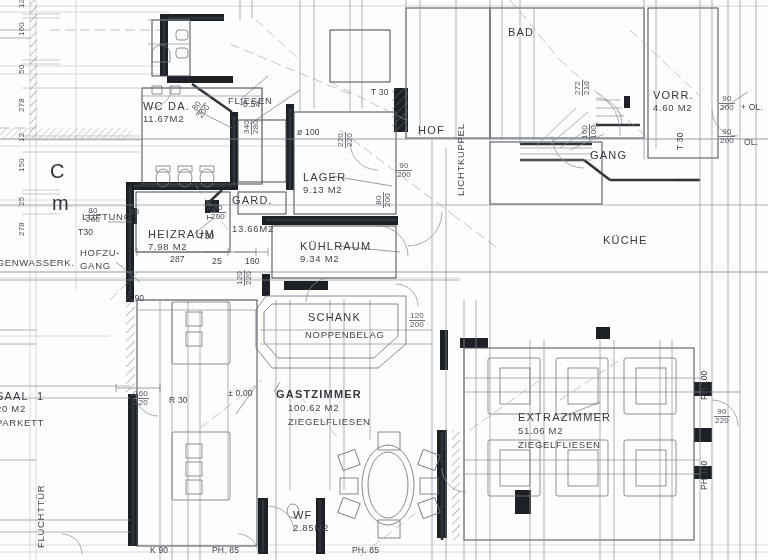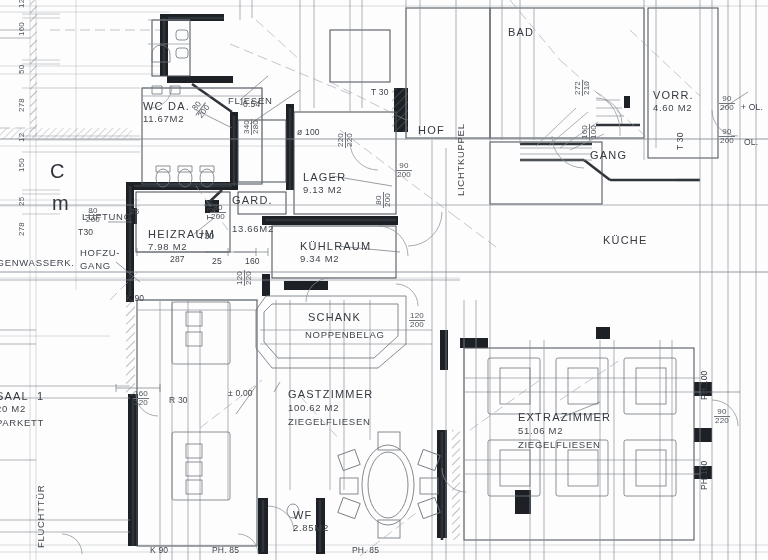--- a/index.html
+++ b/index.html
@@ -316,21 +316,21 @@
 <div class="lbl room" style="left: 143px; top: 100px;">WC DA.</div>
     <div class="lbl area" style="left: 143px; top: 114px;">11.67M2</div>
     <div class="lbl room" style="left: 148px; top: 228px;">HEIZRAUM</div>
     <div class="lbl area" style="left: 148px; top: 242px;">7.98 M2</div>
     <div class="lbl room" style="left: 232px; top: 194px;">GARD.</div>
     <div class="lbl area" style="left: 232px; top: 224px;">13.66M2</div>
     <div class="lbl room" style="left: 303px; top: 171px;">LAGER</div>
     <div class="lbl area" style="left: 303px; top: 185px;">9.13 M2</div>
     <div class="lbl room" style="left: 300px; top: 240px;">KÜHLRAUM</div>
     <div class="lbl area" style="left: 300px; top: 254px;">9.34 M2</div>
-    <div class="lbl room" style="left: 288px; top: 388px;">GASTZIMMER</div>
+    <div class="lbl room" style="left: 276px; top: 388px; font-weight: bold;">GASTZIMMER</div>
     <div class="lbl area" style="left: 288px; top: 403px;">100.62 M2</div>
     <div class="lbl room" style="left: 518px; top: 411px;">EXTRAZIMMER</div>
     <div class="lbl area" style="left: 518px; top: 426px;">51.06 M2</div>
     <div class="lbl room" style="left: 293px; top: 509px;">WF</div>
     <div class="lbl area" style="left: 293px; top: 523px;">2.85M2</div>
     <div class="lbl room" style="left: 653px; top: 89px;">VORR.</div>
     <div class="lbl area" style="left: 653px; top: 103px; text-align: right;">4.60 M2</div>
     <div class="lbl room" style="left: -4px; top: 390px;">SAAL  1</div>
     <div class="lbl area" style="left: -4px; top: 404px;">20 M2</div>
     <div class="lbl room" style="left: 508px; top: 26px;">BAD</div>

